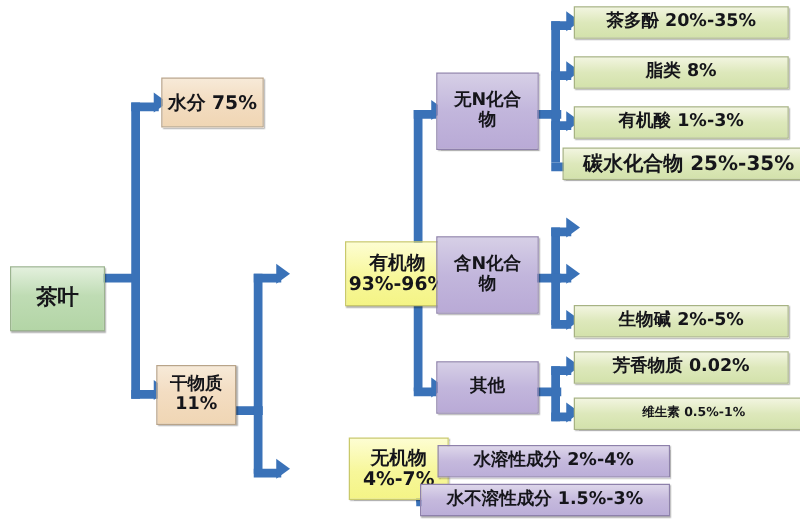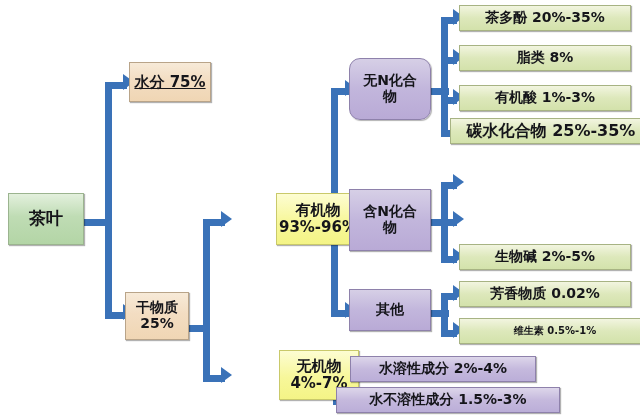--- a/index.html
+++ b/index.html
@@ -34,20 +34,21 @@
     border:1px solid #9a9a9a;
     box-shadow:1px 1px 1px rgba(0,0,0,.30);
     letter-spacing:0px;
     white-space:pre-line;
     z-index:3;
   }
 
   .n-green{
     background:linear-gradient(180deg,#e3f0dd 0%,#bfdcb4 45%,#b3d5a6 100%);
     border-color:#9bb48f;
+    margin-top:20px;
   }
   .n-tan{
     background:linear-gradient(180deg,#f7ead8 0%,#f3ddc2 45%,#f0d6b4 100%);
     border-color:#b9a489;
   }
   .n-yellow{
     background:linear-gradient(180deg,#fdfdd2 0%,#f7f79a 55%,#f4f486 100%);
     border-color:#c9c96a;
     margin-left:40px;
   }
@@ -122,45 +123,45 @@
 
   <div class="conn h" style="left:318px;top:375px;width:22px;"></div>
   <div class="conn v" style="left:333px;top:368px;height:34px;"></div>
   <div class="conn h" style="left:333px;top:368px;width:14px;"></div>
   <div class="arrow" style="left:343px;top:360px;"></div>
   <div class="conn h" style="left:333px;top:398px;width:14px;"></div>
   <div class="arrow" style="left:343px;top:390px;"></div>
 
   <div class="node n-green" style="left:8px;top:193px;width:76px;height:52px;font-size:17px;">茶叶</div>
 
-  <div class="node n-tan" style="left:129px;top:62px;width:82px;height:40px;font-size:15px;text-decoration:underline;">水分 75%</div>
+  <div class="node n-tan" style="left:129px;top:62px;width:82px;height:40px;font-size:15px;">水分 75%</div>
 
   <div class="node n-tan" style="left:125px;top:292px;width:64px;height:48px;font-size:14px;">干物质
-25%</div>
+11%</div>
 
   <div class="node n-yellow" style="left:236px;top:193px;width:84px;height:52px;font-size:15px;">有机物
 93%-96%</div>
 
   <div class="node n-yellow" style="left:239px;top:350px;width:80px;height:50px;font-size:15px;">无机物
 4%-7%</div>
 
-  <div class="node n-purple" style="left:349px;top:58px;width:82px;height:62px;font-size:14px;border-radius:11px;">无N化合
+  <div class="node n-purple" style="left:349px;top:58px;width:82px;height:62px;font-size:14px;">无N化合
 物</div>
 
   <div class="node n-purple" style="left:349px;top:189px;width:82px;height:62px;font-size:14px;">含N化合
 物</div>
 
   <div class="node n-purple" style="left:349px;top:289px;width:82px;height:42px;font-size:14px;">其他</div>
 
   <div class="node n-leafgreen" style="left:459px;top:5px;width:172px;height:26px;font-size:14px;">茶多酚  20%-35%</div>
   <div class="node n-leafgreen" style="left:459px;top:45px;width:172px;height:26px;font-size:14px;">脂类  8%</div>
   <div class="node n-leafgreen" style="left:459px;top:85px;width:172px;height:26px;font-size:14px;">有机酸  1%-3%</div>
   <div class="node n-leafgreen" style="left:450px;top:118px;width:202px;height:26px;font-size:16px;">碳水化合物  25%-35%</div>
 
   <div class="node n-leafgreen" style="left:459px;top:244px;width:172px;height:26px;font-size:14px;">生物碱 2%-5%</div>
 
   <div class="node n-leafgreen" style="left:459px;top:281px;width:172px;height:26px;font-size:14px;">芳香物质 0.02%</div>
   <div class="node n-leafgreen" style="left:459px;top:318px;width:192px;height:26px;font-size:10px;">维生素 0.5%-1%</div>
 
   <div class="node n-leafpurple" style="left:350px;top:356px;width:186px;height:26px;font-size:14px;">水溶性成分 2%-4%</div>
-  <div class="node n-leafpurple" style="left:336px;top:387px;width:224px;height:26px;font-size:14px;">水不溶性成分 1.5%-3%</div>
+  <div class="node n-leafpurple" style="left:336px;top:387px;width:200px;height:26px;font-size:14px;">水不溶性成分 1.5%-3%</div>
 
 </div>
 
 </body></html>

